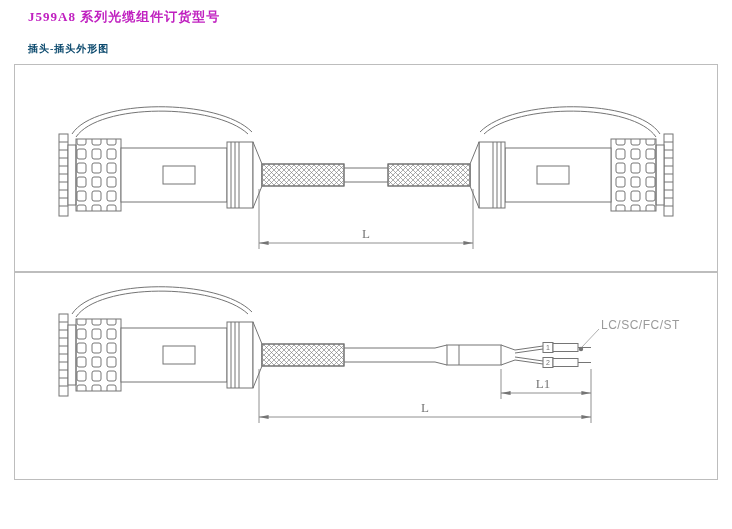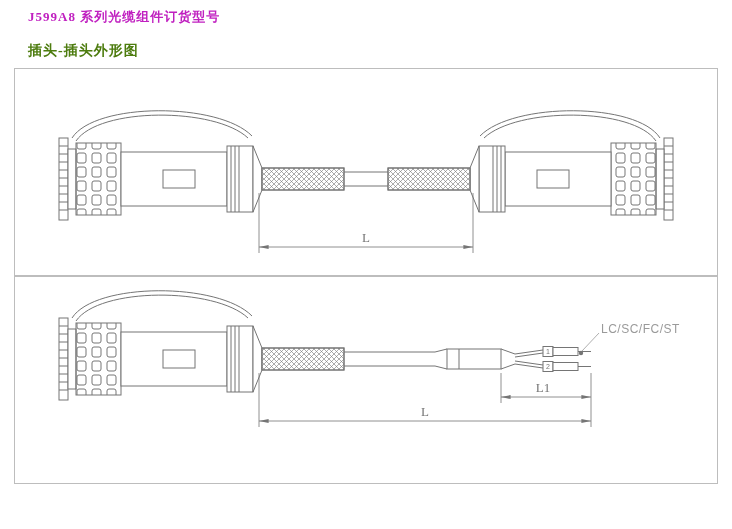--- a/index.html
+++ b/index.html
@@ -1,19 +1,19 @@
 <!DOCTYPE html>
 <html><head>
 <meta charset="utf-8">
 <style>
   html,body{margin:0;padding:0;background:#ffffff;}
   body{width:732px;height:529px;overflow:hidden;font-family:"Liberation Serif","DejaVu Serif",serif;}
   .page{padding:8px 14px 0 14px;}
   .title{color:#c020c0;font-size:13px;font-weight:bold;margin:0 0 9px 0;padding-left:14px;letter-spacing:1px;}
-  .heading{color:#4d7c0f;font-size:14px;font-weight:bold;margin:16px 0 8px 0;padding-left:14px;letter-spacing:1px;}
+  .heading{color:#0c4a6e;font-size:10px;font-weight:bold;margin:16px 0 8px 0;padding-left:14px;letter-spacing:1px;}
   .heading.second{margin-top:14px;}
   .frame{width:702px;height:206px;border:1px solid #bdbdbd;background:#fff;}
   svg{display:block;}
   text.dim{fill:#757575;font-family:"Liberation Serif","DejaVu Serif",serif;font-size:13px;}
   text.tiny{fill:#757575;font-family:"Liberation Sans","DejaVu Sans",sans-serif;font-size:7px;}
   text.ctypes{fill:#9a9a9a;font-family:"Liberation Sans","DejaVu Sans",sans-serif;font-size:12px;letter-spacing:0.5px;}
 </style>
 </head>
 <body>
 

